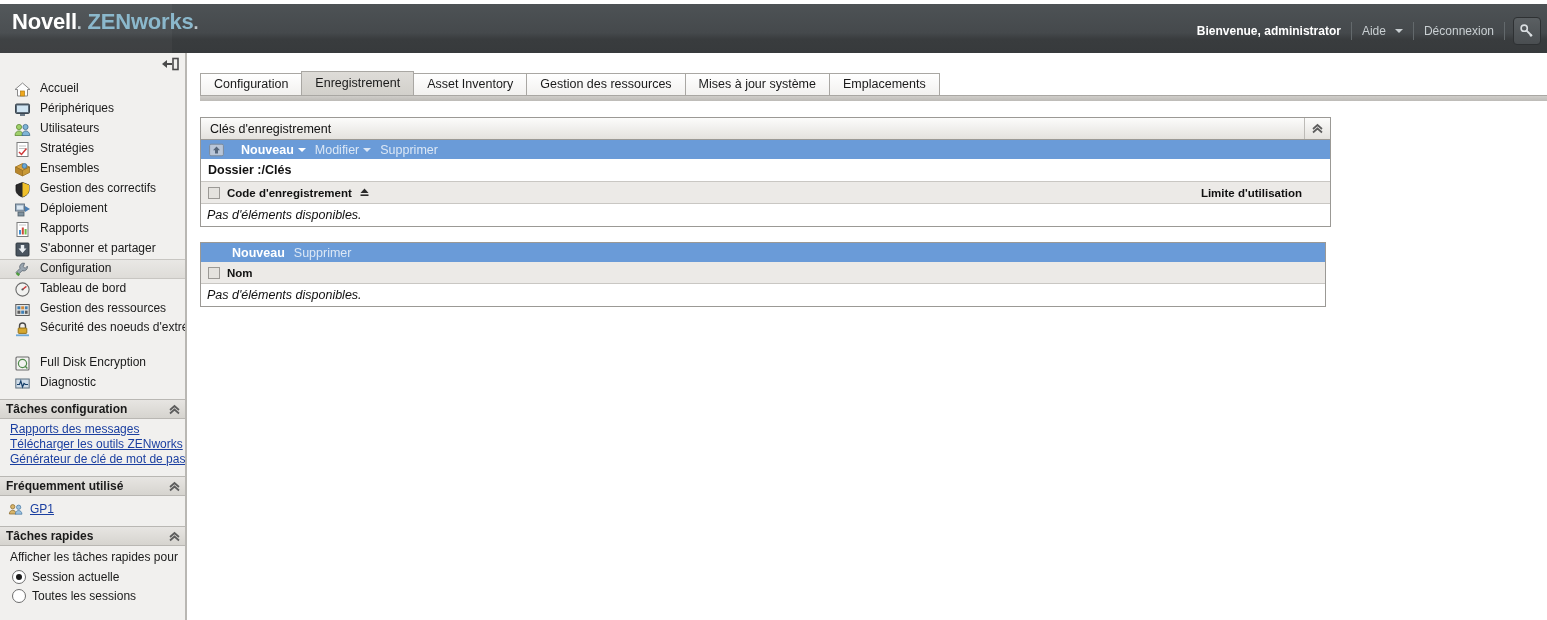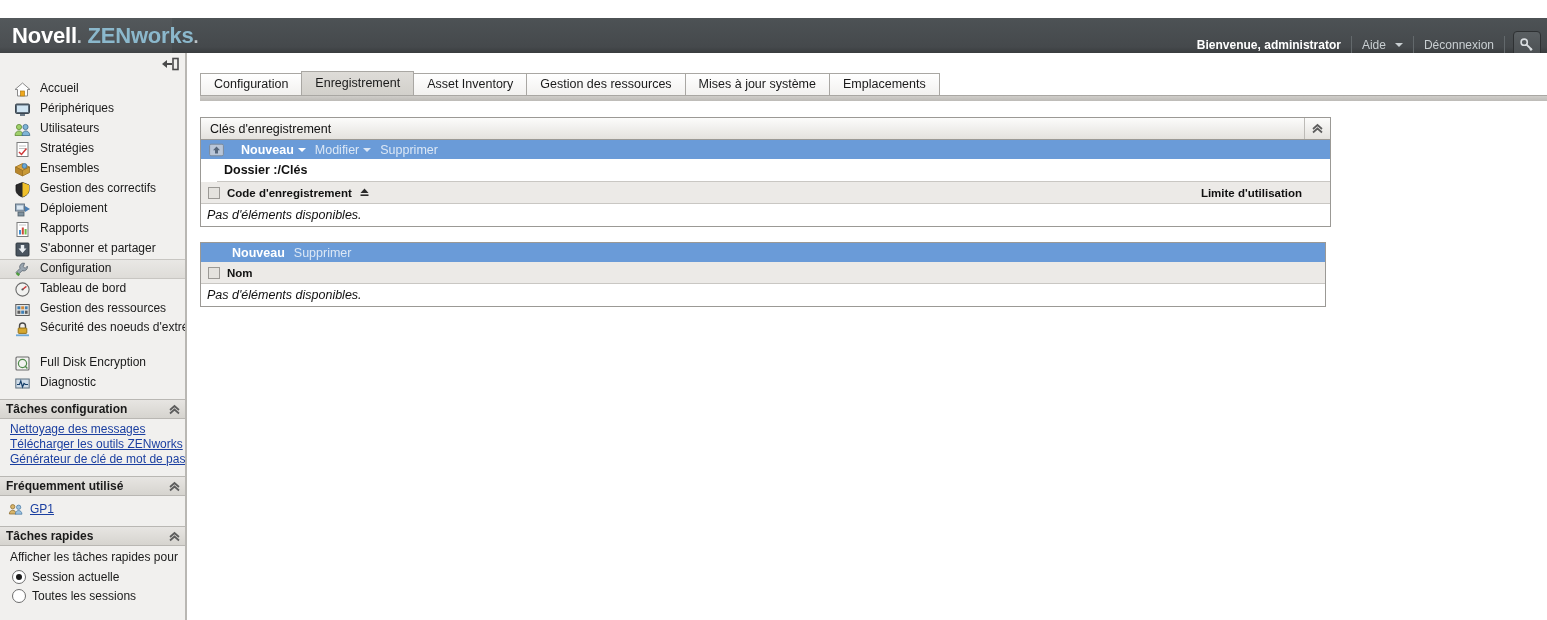--- a/index.html
+++ b/index.html
@@ -12,21 +12,21 @@
     position: relative;
     width: 1547px;
     height: 620px;
     overflow: hidden;
     background: #ffffff;
   }
 
   
   .header {
     position: absolute;
-    left: 0; top: 18px;
+    left: 0; top: 4px;
     width: 1547px;
     height: 64px;
     background: linear-gradient(to bottom, #4d5255 0%, #45494c 45%, #393c3e 55%, #35383a 100%);
     overflow: hidden;
   }
   .header-sheen {
     position: absolute;
     left: 0; top: 0;
     width: 172px;
     height: 53px;
@@ -311,21 +311,20 @@
   .folder-row {
     height: 22px;
     display: flex;
     align-items: center;
     padding-left: 7px;
     font-size: 12.5px;
     font-weight: bold;
     color: #111111;
     background: #ffffff;
     border-bottom: 1px solid #c9c7c3;
-    margin-left: 16px;
   }
   .thead {
     height: 21px;
     background: #eceae7;
     border-bottom: 1px solid #c9c7c3;
     display: flex;
     align-items: center;
     font-size: 11.5px;
     font-weight: bold;
     color: #111111;
@@ -552,21 +551,21 @@
 
     <div style="margin-top:6px">
       <div class="panel-hd">
         <span>Tâches configuration</span>
         <svg class="chev-up" viewBox="0 0 13 11">
           <polyline points="2,6 6.5,2 11,6" fill="none" stroke="#5d5d5d" stroke-width="1.7"></polyline>
           <polyline points="2,9.5 6.5,5.5 11,9.5" fill="none" stroke="#5d5d5d" stroke-width="1.7"></polyline>
         </svg>
       </div>
       <div class="panel-body">
-        <a class="side-link" href="#">Nettoyage des messages</a>
+        <a class="side-link" href="#">Rapports des messages</a>
         <a class="side-link" href="#">Télécharger les outils ZENworks</a>
         <a class="side-link" href="#">Générateur de clé de mot de passe</a>
       </div>
     </div>
 
     <div style="margin-top:5px">
       <div class="panel-hd">
         <span>Fréquemment utilisé</span>
         <svg class="chev-up" viewBox="0 0 13 11">
           <polyline points="2,6 6.5,2 11,6" fill="none" stroke="#5d5d5d" stroke-width="1.7"></polyline>

